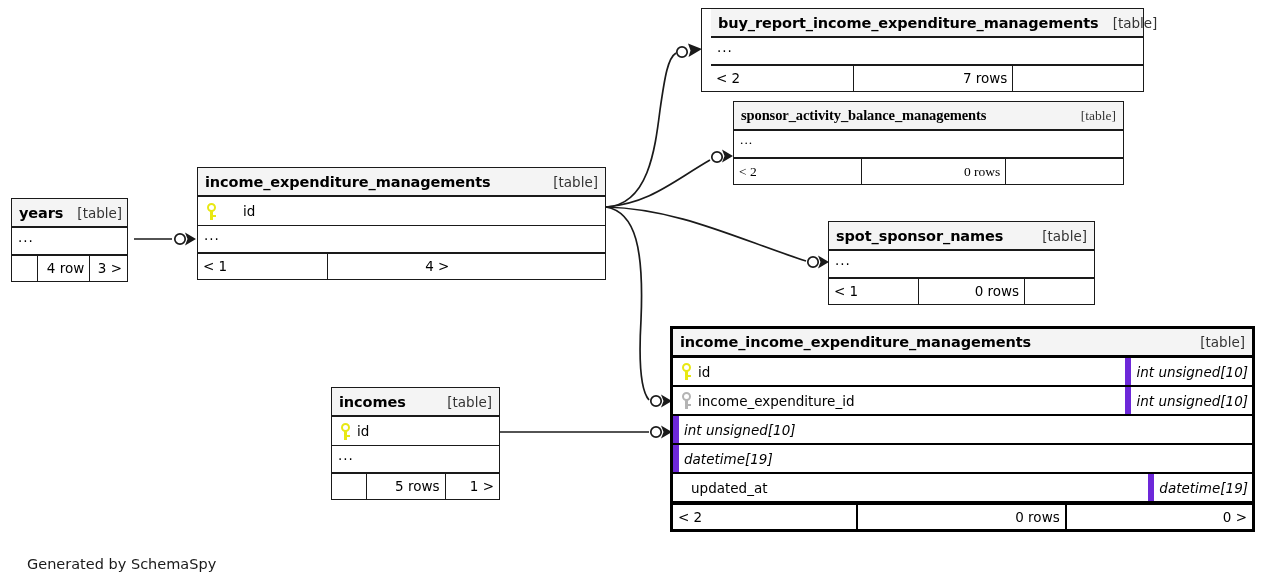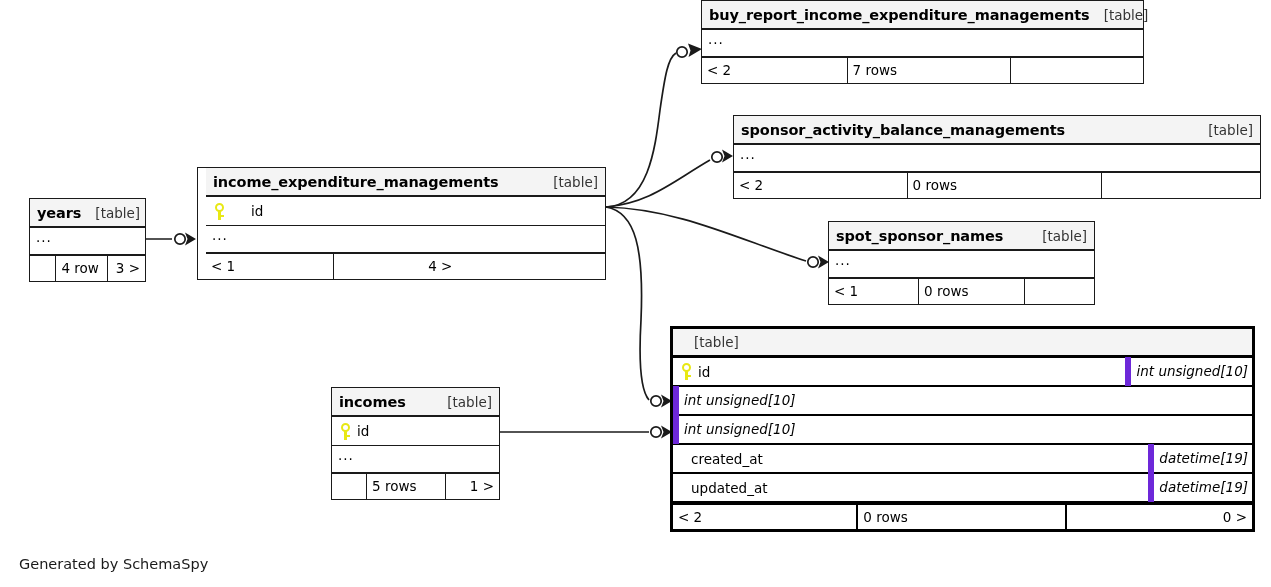--- a/index.html
+++ b/index.html
@@ -60,21 +60,20 @@
   .tbl-tag {
     font-size: 13.5px;
     color: #333333;
     padding-left: 14px;
   }
 
   
   .col-row {
     box-sizing: border-box;
     display: flex;
-    align-items: center;
     height: 29px;
     border-bottom: 1px solid #1a1a1a;
     white-space: nowrap;
   }
   .focal .col-row { border-bottom: 2px solid #000000; }
   .col-row:last-of-type { border-bottom: none; }
 
   .col-main {
     flex: 1 1 auto;
     display: flex;
@@ -159,27 +158,27 @@
     color: #000000;
     line-height: 25px;
     padding: 0 5px;
     border-right: 1px solid #1a1a1a;
     overflow: hidden;
     white-space: nowrap;
   }
   .focal .ft-cell { border-right: 2px solid #000000; }
   .ft-cell:last-child { border-right: none; }
   .ft-left  { text-align: left; }
-  .ft-mid   { text-align: left; }
+  .ft-mid   { text-align: right; }
   .ft-right { text-align: right; }
 
   
   #caption {
     position: absolute;
-    left: 19px;
+    left: 27px;
     top: 556px;
     font-size: 14.5px;
     color: #1a1a1a;
     z-index: 2;
     white-space: nowrap;
   }
 </style>
 </head>
 <body>
 
@@ -218,36 +217,36 @@
     <g fill="#1a1a1a" stroke="none">
       <path d="M 196 239 L 185 232.5 L 187.5 239 L 185 245.5 z"></path>
       <path d="M 702 49 L 688 43.5 L 690.5 50.5 L 688.5 57 z"></path>
       <path d="M 733 156 L 722 149.5 L 724.5 156 L 722 162.5 z"></path>
       <path d="M 829 262 L 818 255.5 L 820.5 262 L 818 268.5 z"></path>
       <path d="M 672 401 L 661 394.5 L 663.5 401 L 661 407.5 z"></path>
       <path d="M 672 432 L 661 425.5 L 663.5 432 L 661 438.5 z"></path>
     </g>
   </svg>
 
-  <div class="table-node" style="left:701px; top:0; width:443px;">
+  <div class="table-node" style="left:701px; top:8px; width:443px;padding-left:9px;">
     <div class="tbl-header">
       <span class="tbl-name">buy_report_income_expenditure_managements</span>
       <span class="tbl-tag">[table]</span>
     </div>
     <div class="ellipsis-row">
       <span class="dots">...</span>
     </div>
     <div class="tbl-footer">
       <div class="ft-cell ft-left" style="width:33%">&lt; 2</div>
       <div class="ft-cell ft-mid" style="width:37%">7 rows</div>
       <div class="ft-cell ft-right" style="width:30%"></div>
     </div>
   </div>
 
-  <div class="table-node" style="left:733px; top:115px; width:528px;">
+  <div class="table-node" style="left:733px; top:101px; width:391px;font-family:Liberation Serif, serif;">
     <div class="tbl-header">
       <span class="tbl-name">sponsor_activity_balance_managements</span>
       <span class="tbl-tag">[table]</span>
     </div>
     <div class="ellipsis-row">
       <span class="dots">...</span>
     </div>
     <div class="tbl-footer">
       <div class="ft-cell ft-left" style="width:33%">&lt; 2</div>
       <div class="ft-cell ft-mid" style="width:37%">0 rows</div>
@@ -263,21 +262,21 @@
     <div class="ellipsis-row">
       <span class="dots">...</span>
     </div>
     <div class="tbl-footer">
       <div class="ft-cell ft-left" style="width:34%">&lt; 1</div>
       <div class="ft-cell ft-mid" style="width:40%">0 rows</div>
       <div class="ft-cell ft-right" style="width:26%"></div>
     </div>
   </div>
 
-  <div class="table-node" style="left:197px; top:167px; width:409px;padding-left:8px;">
+  <div class="table-node" style="left:197px; top:167px; width:409px;">
     <div class="tbl-header">
       <span class="tbl-name">income_expenditure_managements</span>
       <span class="tbl-tag">[table]</span>
     </div>
     <div class="col-row">
       <div class="col-main">
         <span class="key-icon key-pk wide">
           <span class="bow"></span>
             <span class="shaft"></span>
             <span class="tooth"></span>
@@ -287,21 +286,21 @@
     </div>
     <div class="ellipsis-row">
       <span class="dots">...</span>
     </div>
     <div class="tbl-footer">
       <div class="ft-cell ft-left" style="width:32%">&lt; 1</div>
       <div class="ft-cell ft-right" style="width:31%">4 &gt;</div>
     </div>
   </div>
 
-  <div class="table-node" style="left:29px; top:198px; width:117px;">
+  <div class="table-node" style="left:11px; top:198px; width:117px;">
     <div class="tbl-header">
       <span class="tbl-name">years</span>
       <span class="tbl-tag">[table]</span>
     </div>
     <div class="ellipsis-row">
       <span class="dots">...</span>
     </div>
     <div class="tbl-footer">
       <div class="ft-cell ft-left" style="width:23%"></div>
       <div class="ft-cell ft-mid" style="width:45%">4 row</div>
@@ -329,47 +328,53 @@
     </div>
     <div class="tbl-footer">
       <div class="ft-cell ft-left" style="width:21%"></div>
       <div class="ft-cell ft-mid" style="width:47%">5 rows</div>
       <div class="ft-cell ft-right" style="width:32%">1 &gt;</div>
     </div>
   </div>
 
   <div class="table-node focal" style="left:670px; top:326px; width:585px;">
     <div class="tbl-header">
+      <span class="tbl-name">income_income_expenditure_managements</span>
       <span class="tbl-tag">[table]</span>
     </div>
 
     <div class="col-row">
       <div class="col-main">
         <span class="key-icon key-pk">
           <span class="bow"></span>
             <span class="shaft"></span>
             <span class="tooth"></span>
         </span>
         <span class="col-label">id</span>
       </div>
       <div class="col-type">int unsigned[10]</div>
     </div>
 
     <div class="col-row">
+      <div class="col-main">
+        <span class="key-icon key-fk">
+          <span class="bow"></span>
+            <span class="shaft"></span>
+            <span class="tooth"></span>
+        </span>
+        <span class="col-label">income_expenditure_id</span>
+      </div>
       <div class="col-type">int unsigned[10]</div>
     </div>
 
     <div class="col-row">
       <div class="col-type">int unsigned[10]</div>
     </div>
 
     <div class="col-row">
-      <div class="col-main">
-        <span class="col-label indent-sm">created_at</span>
-      </div>
       <div class="col-type">datetime[19]</div>
     </div>
 
     <div class="col-row">
       <div class="col-main">
         <span class="col-label indent-sm">updated_at</span>
       </div>
       <div class="col-type">datetime[19]</div>
     </div>
 

